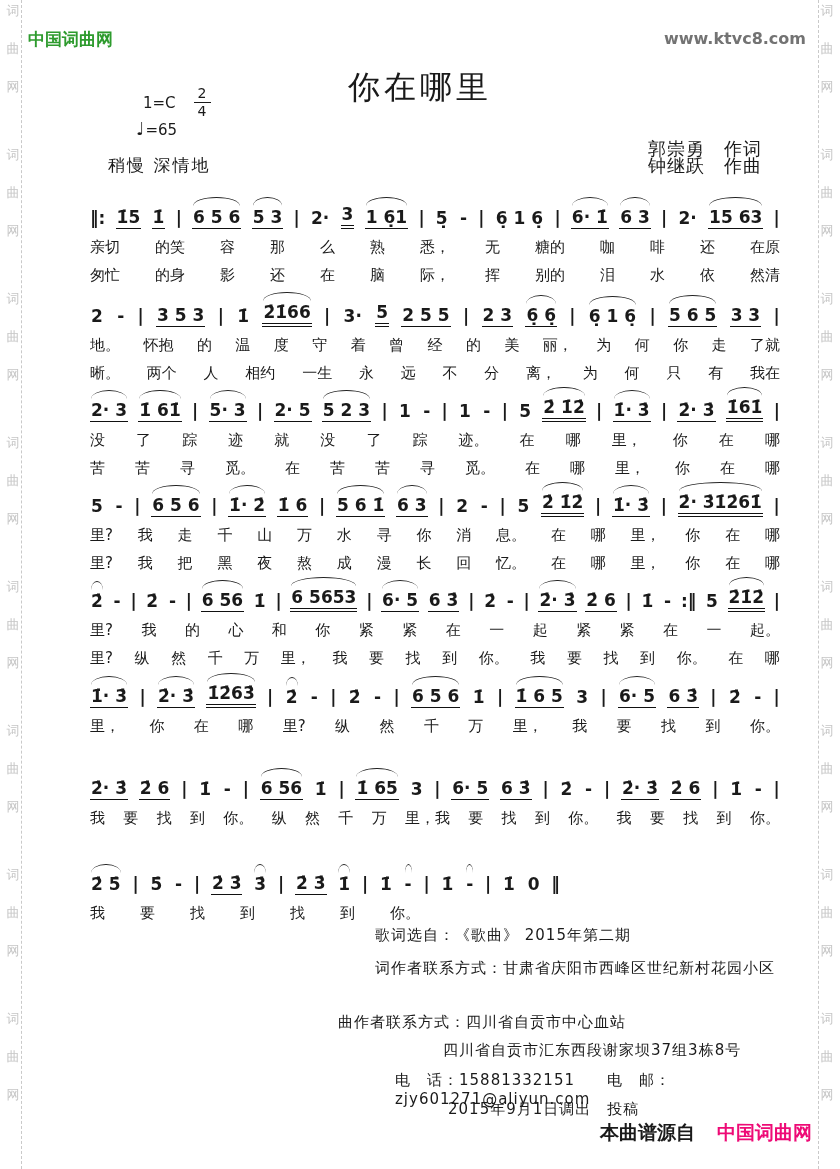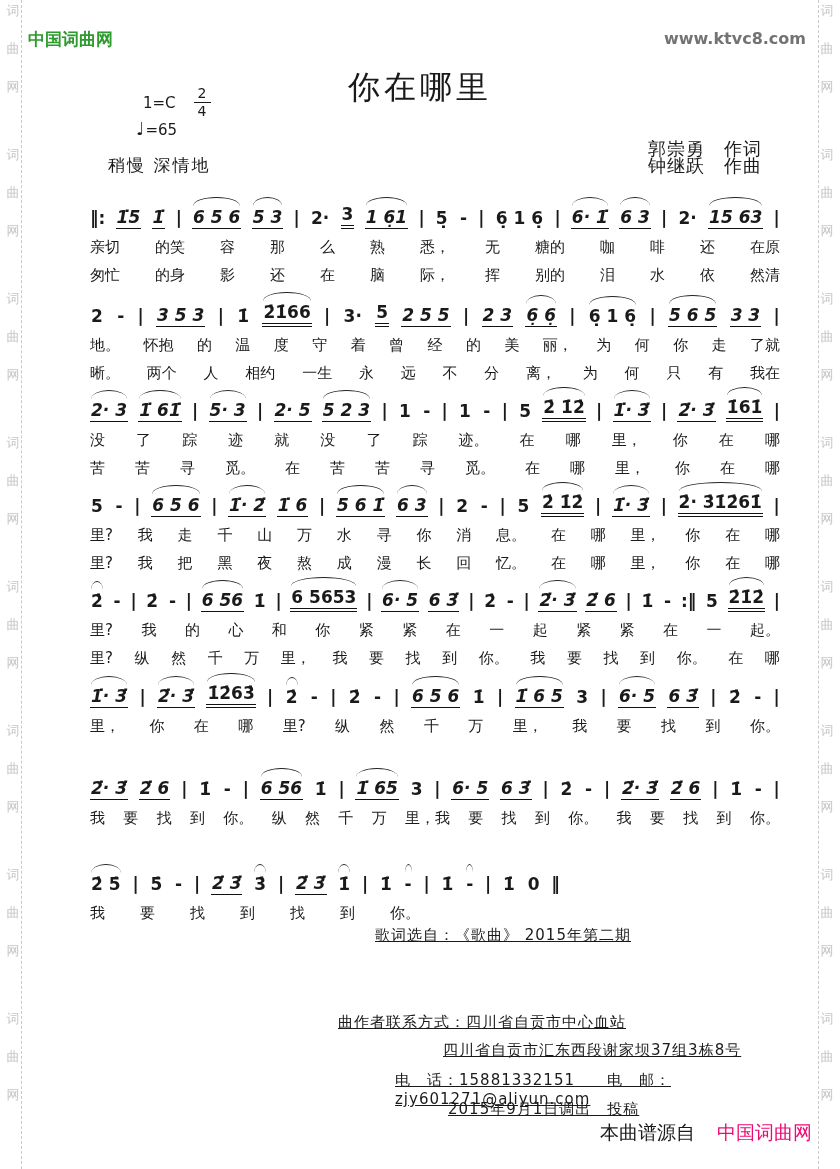--- a/index.html
+++ b/index.html
@@ -30,36 +30,36 @@
   .credit{position:absolute;left:648px;font-size:18px;letter-spacing:1px;}
   .credit.lyricist{top:137px;}
   .credit.composer{top:154px;}
   
   #score{position:absolute;left:90px;top:192px;width:690px;}
   .system{position:absolute;left:0;width:690px;}
   .music-row{display:flex;justify-content:space-between;align-items:flex-end;flex-wrap:nowrap;
              padding-top:12px;font-weight:bold;font-size:17px;line-height:1.25;white-space:nowrap;}
   .music-row.narrow{width:470px;}
   .note{position:relative;padding:0 1px;}
-  .u1{border-bottom:1.6px solid #111;font-style:italic;}
+  .u1{border-bottom:1.6px solid #111;}
   .u2{border-bottom:4px double #111;}
   .slur{position:absolute;left:1px;right:1px;top:-10px;height:8px;
         border-top:1.6px solid #222;border-radius:50% 50% 0 0 / 100% 100% 0 0;}
   .bar{font-weight:bold;}
   .lyric-row{display:flex;justify-content:space-between;font-size:15px;margin-top:9px;text-align:center;}
   .lyric-row.narrow{width:330px;}
   
-  .f{position:absolute;font-size:15px;letter-spacing:1px;text-decoration:underline;}
+  .f{position:absolute;font-size:15px;letter-spacing:1px;}
   .f-source{left:375px;top:926px;}
   .f-lyr-contact{left:375px;top:958px;line-height:20px;}
   .f-comp-contact{left:338px;top:1013px;text-align:right;}
   .f-address{left:443px;top:1041px;}
   .f-phone{left:395px;top:1071px;}
   .f-date{left:448px;top:1100px;}
-  .bottom-credit{position:absolute;right:28px;top:1120px;font-size:19px;font-weight:normal;display:flex;gap:22px;}
+  .bottom-credit{position:absolute;right:28px;top:1120px;font-size:19px;font-weight:bold;display:flex;gap:22px;}
   .bottom-credit .pink{color:#ee0a76;}
 </style>
 </head>
 <body>
 
 <div class="page">
 
   <div class="border-col left" id="border-left">
       <div class="border-char">词</div>
       <div class="border-char">曲</div>
@@ -568,20 +568,21 @@
           <span>到</span>
           <span>找</span>
           <span>到</span>
           <span>你。</span>
         </div>
       </div>
     </div>
 
   <div class="f f-source">歌词选自：《歌曲》 2015年第二期</div>
   <div class="f f-lyr-contact">
+    <div>词作者联系方式：甘肃省庆阳市西峰区世纪新村花园小区</div>
   </div>
   <div class="f f-comp-contact">曲作者联系方式：四川省自贡市中心血站</div>
   <div class="f f-address">四川省自贡市汇东西段谢家坝37组3栋8号</div>
   <div class="f f-phone">电　话：15881332151　　电　邮：zjy601271@aliyun.com</div>
   <div class="f f-date">2015年9月1日调出　投稿</div>
 
   <div class="bottom-credit">
     <span>本曲谱源自</span>
     <span class="pink">中国词曲网</span>
   </div>

